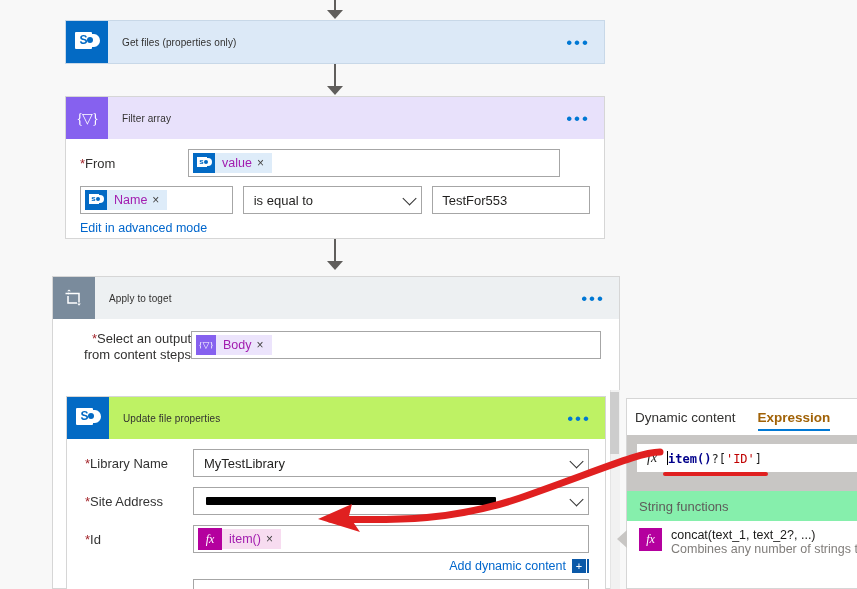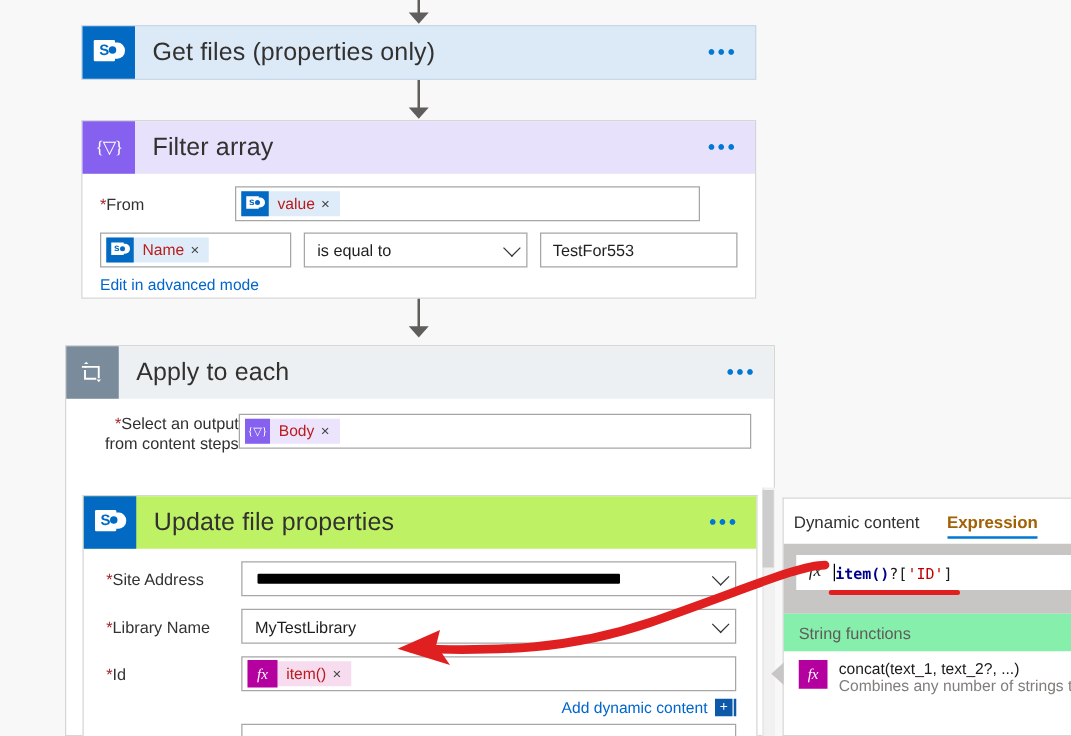--- a/index.html
+++ b/index.html
@@ -14,21 +14,21 @@
   .canvas{position:absolute;left:0;top:0;width:857px;height:589px;background:#f8f8f8;}
 
   
   .conn{position:absolute;width:2px;background:#605e5c;}
   .arrowhead{position:absolute;width:0;height:0;border-left:8px solid transparent;border-right:8px solid transparent;border-top:9px solid #605e5c;}
 
   
   .card{position:absolute;background:#fff;border:1px solid #d6d6d6;box-sizing:border-box;}
   .card-head{display:flex;align-items:center;height:42px;box-sizing:border-box;position:relative;}
   .card-head .badge{width:42px;height:42px;flex:0 0 42px;display:flex;align-items:center;justify-content:center;}
-  .card-title{font-size:20px;color:#323130;margin-left:14px;letter-spacing:.1px;}
+  .card-title{font-size:10px;color:#323130;margin-left:14px;letter-spacing:.1px;}
   .ellipsis{position:absolute;right:14px;top:50%;transform:translateY(-50%);color:#0078d4;font-size:17px;letter-spacing:2px;line-height:1;}
 
   
   .sp-badge{background:#036ac4;}
   .sp-glyph{position:relative;width:24px;height:22px;}
   .sp-glyph .sq{position:absolute;left:0;top:1px;width:17px;height:17px;background:#fff;border-radius:1px;}
   .sp-glyph .sq:after{content:"S";position:absolute;left:0;top:0;width:17px;height:17px;line-height:17px;text-align:center;color:#036ac4;font-size:12px;font-weight:bold;font-family:"Liberation Sans",sans-serif;}
   .sp-glyph .cir{position:absolute;left:13px;top:3px;width:12px;height:13px;background:#fff;border-radius:0 50% 50% 0 / 0 50% 50% 0;}
   .sp-glyph .cir:after{content:"";position:absolute;left:-1px;top:3px;width:6px;height:6px;background:#036ac4;border-radius:50%;}
 
@@ -52,21 +52,21 @@
   .filter-body{padding:10px 14px 0 14px;}
   .row-from{display:flex;align-items:center;}
   .req{color:#a4262c;}
   .lbl{font-size:13px;color:#323130;}
   .lbl-from{width:108px;flex:0 0 108px;}
   .field{border:1px solid #a6a6a6;background:#fff;box-sizing:border-box;display:flex;align-items:center;}
   .field-from{height:28px;width:372px;}
   .chip{display:inline-flex;align-items:center;height:20px;background:#deecf9;margin-left:4px;}
   .chip-purple{background:#ece4fc;}
   .chip-pink{background:#f7dcf0;}
-  .chip-label{padding:0 4px 0 7px;font-size:12.5px;color:#b91c1c;}
+  .chip-label{padding:0 4px 0 7px;font-size:12.5px;color:#a21caf;}
   .chip-x{padding:0 8px 0 1px;font-size:12px;color:#444;cursor:default;}
   .cond-row{display:flex;align-items:center;margin-top:9px;gap:10px;}
   .cond-left{height:28px;width:155px;}
   .cond-mid{height:28px;width:182px;position:relative;padding-left:10px;font-size:13px;color:#201f1e;}
   .cond-right{height:28px;width:160px;padding-left:9px;font-size:13px;color:#201f1e;}
   .chev{position:absolute;right:10px;top:50%;transform:translateY(-50%);width:9px;height:9px;border-right:1.4px solid #333;border-bottom:1.4px solid #333;transform-origin:center;margin-top:-3px;rotate:45deg;}
   .link{color:#0066cc;font-size:12.5px;margin-top:7px;display:inline-block;cursor:pointer;}
   .purple-mini{width:20px;height:20px;background:#8661ef;display:flex;align-items:center;justify-content:center;flex:0 0 20px;color:#fff;font-size:9px;font-family:"Liberation Serif",serif;}
 
   
@@ -205,21 +205,21 @@
     <div class="card-head">
       <div class="badge loop-badge">
         <svg width="20" height="20" viewBox="0 0 20 20" aria-hidden="true">
           <path d="M4 5.5 h11 v9" fill="none" stroke="#ffffff" stroke-width="1.5"></path>
           <path d="M1.5 5.5 h3.5" fill="none" stroke="#ffffff" stroke-width="1.5"></path>
           <path d="M3.2 3.2 l1.8 -1.8 l1.8 1.8 z" fill="#ffffff"></path>
           <path d="M13.2 15.6 l1.8 2.2 l1.8 -2.2 z" fill="#ffffff"></path>
           <path d="M4 8 v7 h9" fill="none" stroke="#ffffff" stroke-width="1.5"></path>
         </svg>
       </div>
-      <div class="card-title">Apply to each</div>
+      <div class="card-title">Apply to toget</div>
       <div class="ellipsis">•••</div>
     </div>
     <div class="apply-body">
       <div class="apply-row">
         <div class="lbl lbl-apply">
           <span class="req">*</span><span>Select an output</span><br>
           <span>from content steps</span>
         </div>
         <div class="field field-apply">
           <span class="chip chip-purple">
@@ -239,31 +239,31 @@
             <div class="sq"></div>
             <div class="cir"></div>
           </div>
       </div>
       <div class="card-title">Update file properties</div>
       <div class="ellipsis">•••</div>
     </div>
     <div class="upd-body">
 
       <div class="upd-row">
+        <div class="upd-lbl"><span class="req">*</span><span>Library Name</span></div>
+        <div class="field upd-field sel">
+          <span>MyTestLibrary</span>
+          <span class="chev"></span>
+        </div>
+      </div>
+
+      <div class="upd-row">
         <div class="upd-lbl"><span class="req">*</span><span>Site Address</span></div>
         <div class="field upd-field sel">
           <span class="redact"></span>
-          <span class="chev"></span>
-        </div>
-      </div>
-
-      <div class="upd-row">
-        <div class="upd-lbl"><span class="req">*</span><span>Library Name</span></div>
-        <div class="field upd-field sel">
-          <span>MyTestLibrary</span>
           <span class="chev"></span>
         </div>
       </div>
 
       <div class="upd-row">
         <div class="upd-lbl"><span class="req">*</span><span>Id</span></div>
         <div class="field upd-field">
           <span class="chip chip-pink">
             <span class="fx-mini">fx</span>
             <span class="chip-label">item()</span>

